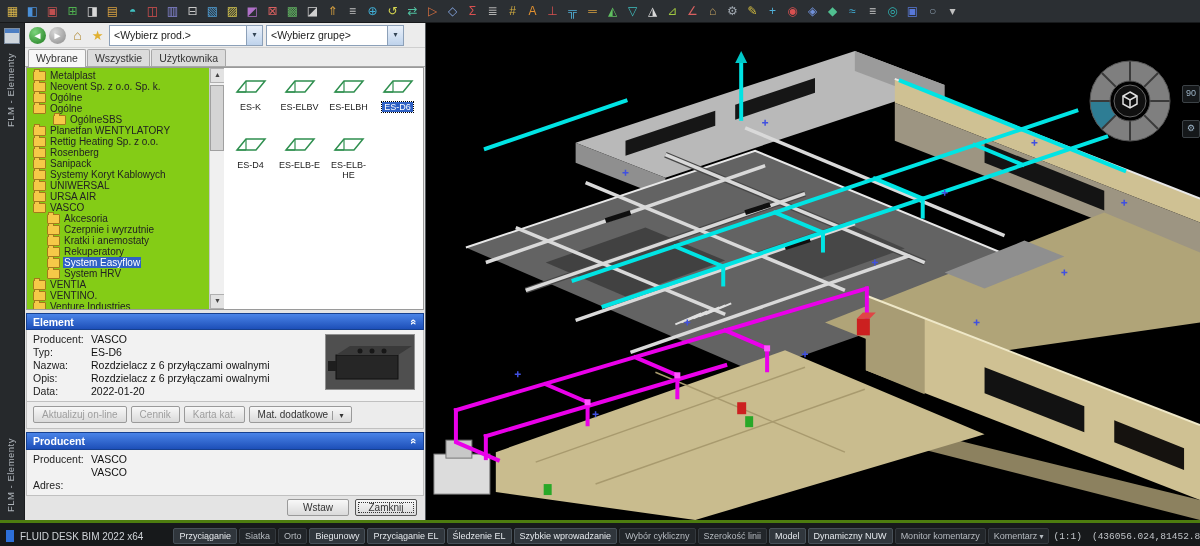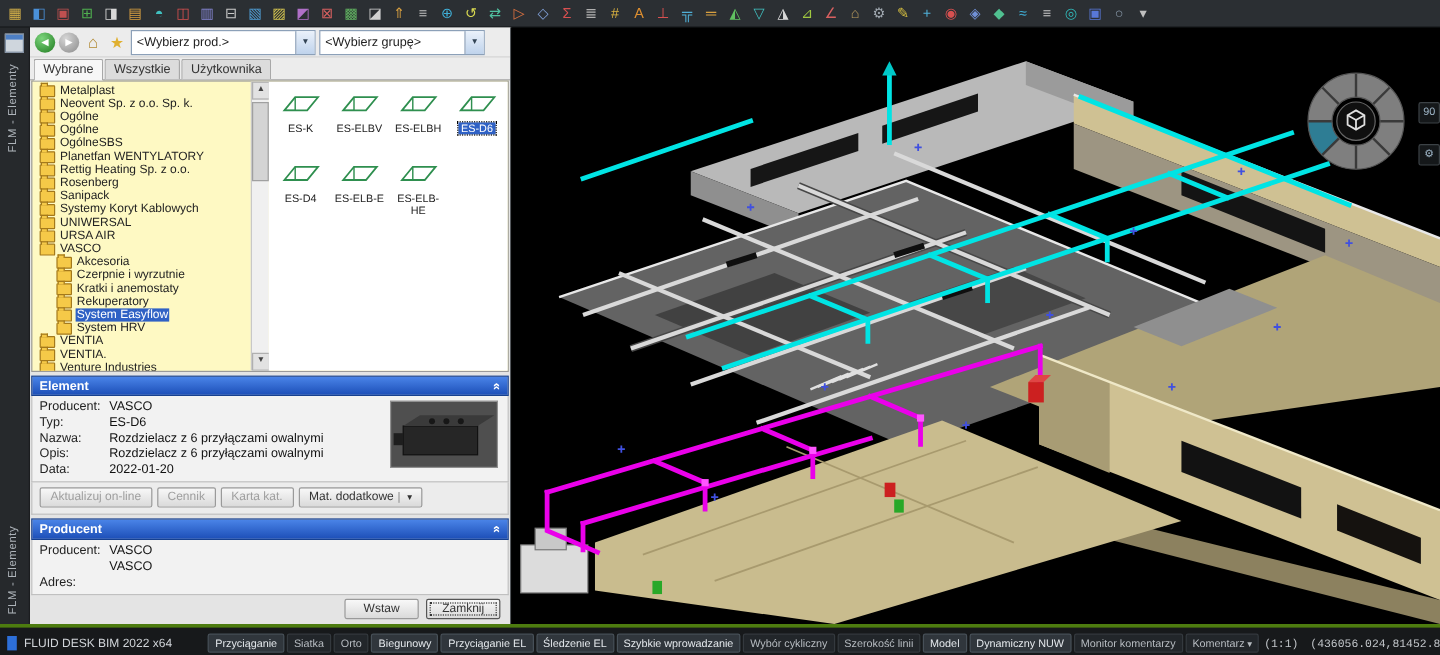--- a/index.html
+++ b/index.html
@@ -38,21 +38,21 @@
   .combo-prod{flex:0 0 148px;align-items:center;}
   .combo-group{flex:0 0 132px;}
   .combo .arrow{margin-left:auto;width:15px;height:100%;
                 background:linear-gradient(#eaf1fa,#bfd3ec);border-left:1px solid #8ca0b8;
                 text-align:center;font-size:8px;line-height:17px;color:#345;}
   .tabs{display:flex;align-items:flex-end;height:18px;padding-left:3px;background:#ececec;
         border-bottom:1px solid #a8a8a8;}
   .tab{padding:2px 7px;font-size:10.5px;background:#dcdcdc;border:1px solid #a8a8a8;
        border-bottom:none;border-radius:2px 2px 0 0;margin-right:1px;color:#333;cursor:pointer;}
   .tab.active{background:#f7f7f7;position:relative;top:1px;padding-bottom:3px;}
-  .browser{height:246px;display:flex;background:#fef9c3;border:1px solid #9a9a9a;margin:0 1px;
+  .browser{height:246px;display:flex;background:#84cc16;border:1px solid #9a9a9a;margin:0 1px;
            overflow:hidden;}
   .tree{width:182px;overflow:hidden;padding-top:2px;flex:0 0 auto;}
   .tree-row{height:11px;display:flex;align-items:center;white-space:nowrap;font-size:10px;
             cursor:pointer;}
   .folder{width:11px;height:8px;background:#f5c948;border:1px solid #a3791c;border-radius:1px;
           margin-right:3px;position:relative;flex:0 0 auto;}
   .folder::before{content:"";position:absolute;top:-3px;left:0;width:4px;height:2px;
                   background:#f5c948;border:1px solid #a3791c;border-bottom:none;}
   .tree-row .lbl{padding:0 1px;}
   .tree-row.selected .lbl{background:#2f61c5;color:#fff;}
@@ -268,21 +268,21 @@
             <div class="tree-row" style="padding-left: 6px;">
               <span class="folder"></span>
               <span class="lbl">Ogólne</span>
             </div>
 
             <div class="tree-row" style="padding-left: 6px;">
               <span class="folder"></span>
               <span class="lbl">Ogólne</span>
             </div>
 
-            <div class="tree-row" style="padding-left: 6px;">
+            <div class="tree-row" style="padding-left: 6px; margin-left: 20px;">
               <span class="folder"></span>
               <span class="lbl">OgólneSBS</span>
             </div>
 
             <div class="tree-row" style="padding-left: 6px;">
               <span class="folder"></span>
               <span class="lbl">Planetfan WENTYLATORY</span>
             </div>
 
             <div class="tree-row" style="padding-left: 6px;">
@@ -350,21 +350,21 @@
               <span class="lbl">System HRV</span>
             </div>
 
             <div class="tree-row" style="padding-left: 6px;">
               <span class="folder"></span>
               <span class="lbl">VENTIA</span>
             </div>
 
             <div class="tree-row" style="padding-left: 6px;">
               <span class="folder"></span>
-              <span class="lbl">VENTIA.</span>
+              <span class="lbl">VENTINO.</span>
             </div>
 
             <div class="tree-row" style="padding-left: 6px;">
               <span class="folder"></span>
               <span class="lbl">Venture Industries</span>
             </div>
 
           </div>
         <div class="vscroll">
           <div class="sb-btn">▲</div>

